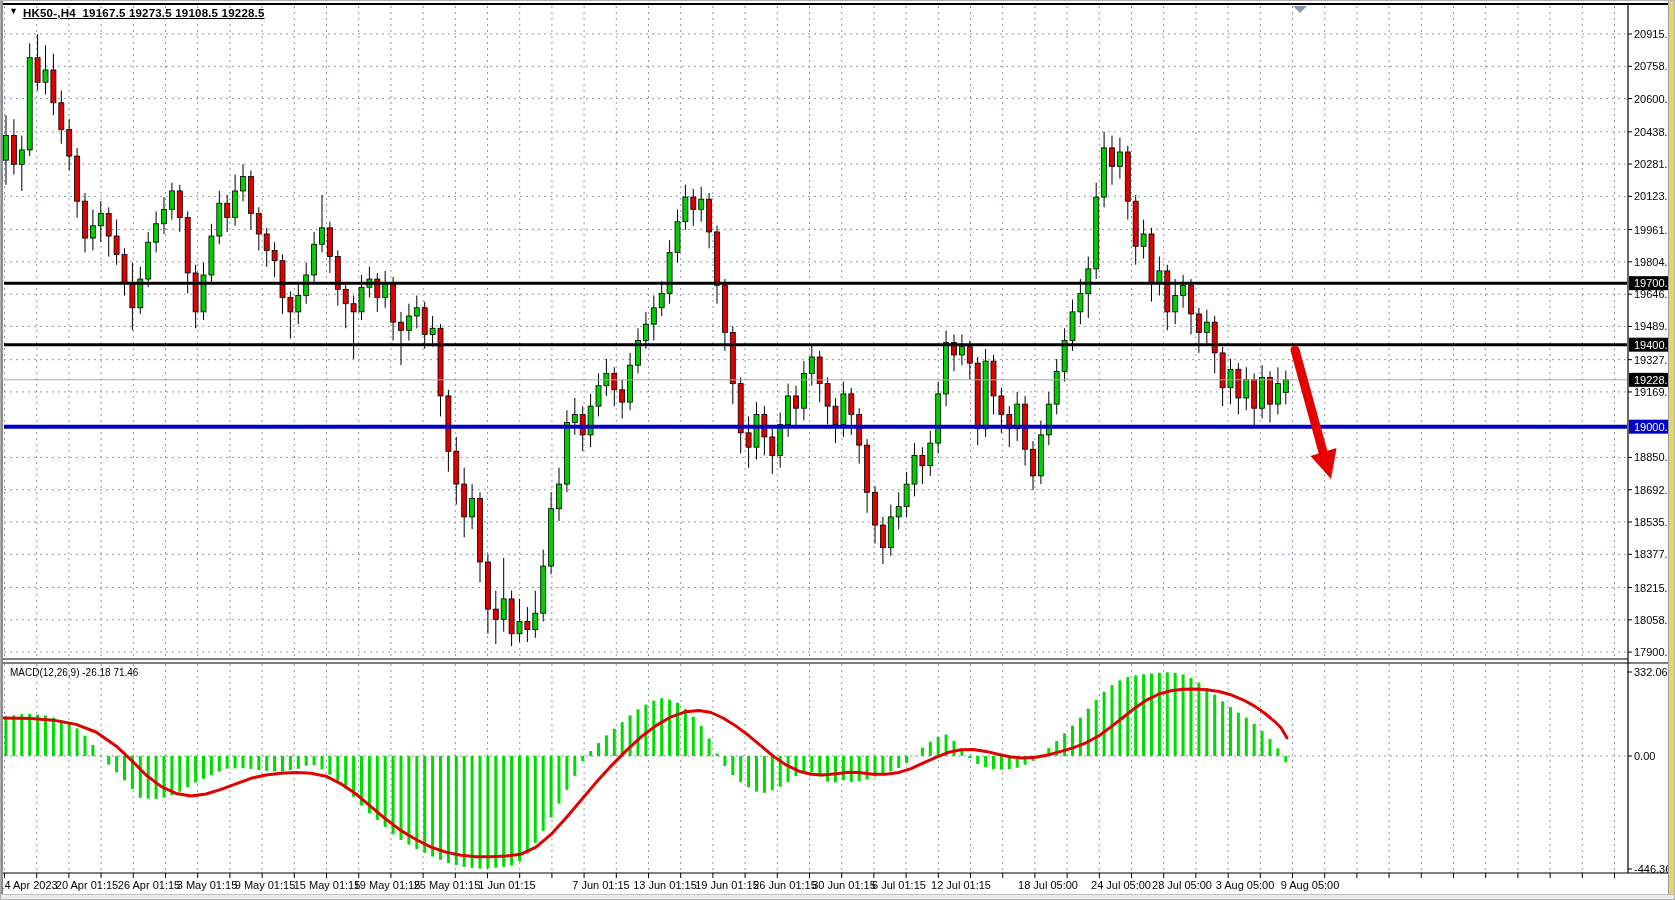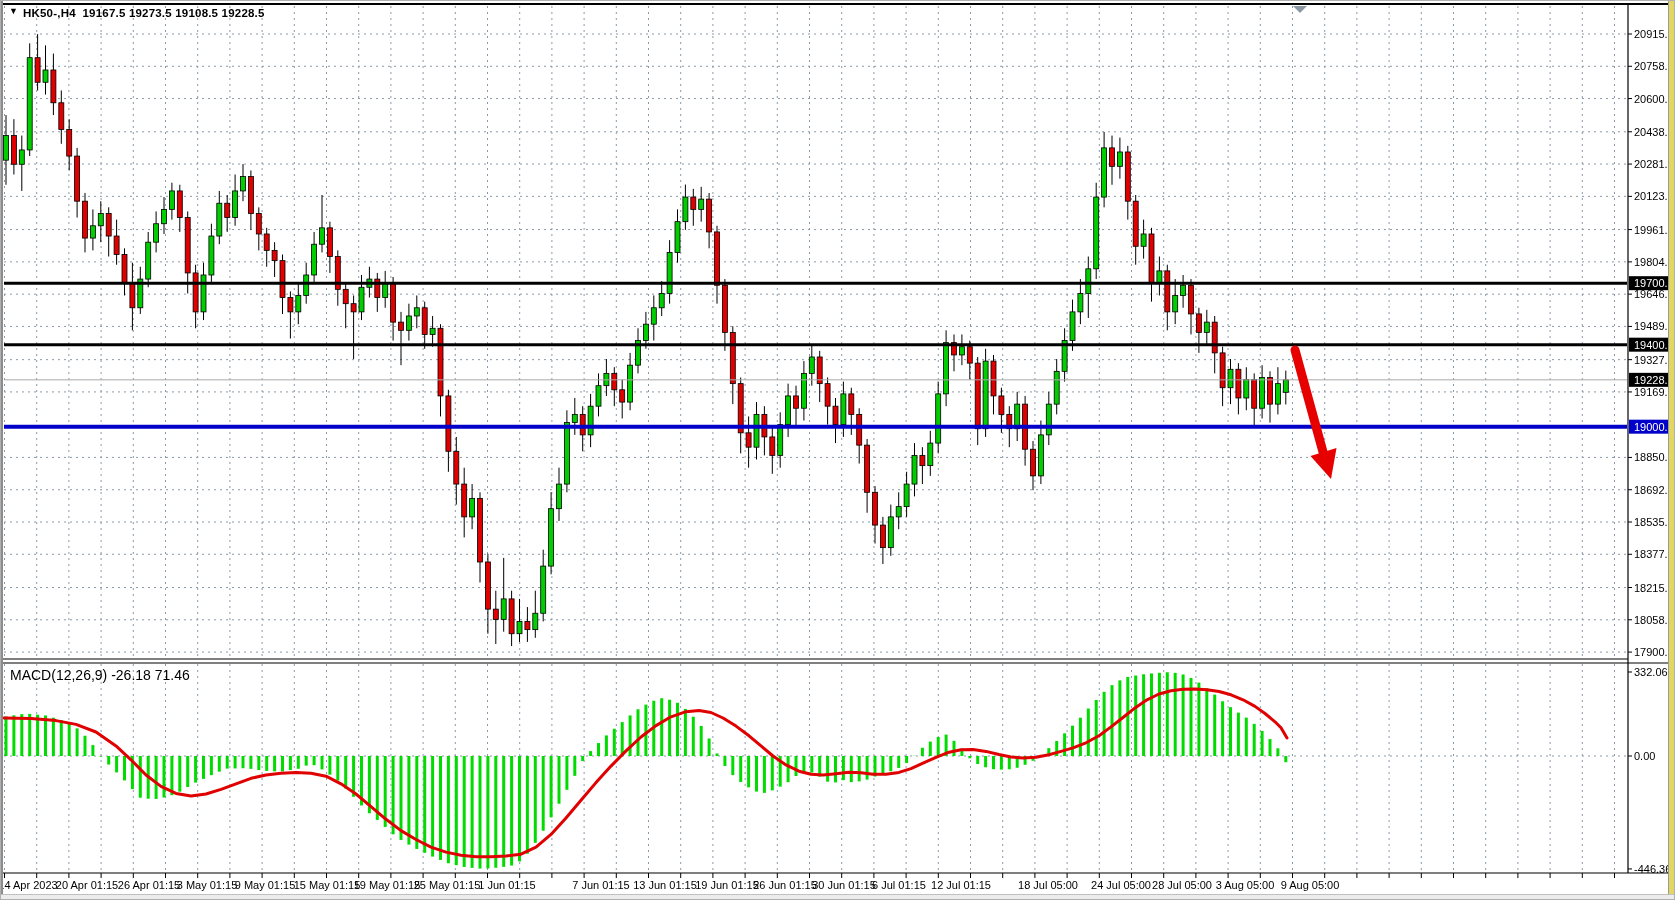--- a/index.html
+++ b/index.html
@@ -2,23 +2,23 @@
 <html><head>
 <meta charset="utf-8">
 <style>
   html,body{margin:0;padding:0;background:#d4d0c8;font-family:"Liberation Sans",sans-serif;}
   #window{position:relative;width:1675px;height:900px;background:#ffffff;overflow:hidden;
           border:1px solid #b0b0b0;box-sizing:border-box;}
   #chrome-top{position:absolute;left:0;top:2px;width:1675px;height:2px;background:#000;}
   #chrome-left{position:absolute;left:0;top:0;width:2px;height:900px;background:#8c8c8c;}
   #chrome-right{position:absolute;right:0;top:0;width:5px;height:900px;background:#e3d763;border-left:1px solid #9a9a9a;}
   #chrome-bottom{position:absolute;left:0;top:893px;width:1675px;height:7px;background:#ececec;border-top:1px solid #c0c0c0;}
-  #chart-title{position:absolute;left:22px;top:6px;font-size:11.5px;font-weight:600;color:#000;letter-spacing:0.2px;white-space:pre;}
+  #chart-title{position:absolute;left:22px;top:6px;font-size:11.5px;font-weight:600;color:#000;letter-spacing:0.2px;white-space:pre;text-decoration:underline;}
   #dropdown-tri{position:absolute;left:8px;top:5px;font-size:9px;color:#000;}
-  #macd-title{position:absolute;left:9px;top:666px;font-size:14px;color:#000;white-space:pre;}
+  #macd-title{position:absolute;left:9px;top:666px;font-size:10px;color:#000;white-space:pre;}
   svg{position:absolute;left:0;top:0;}
   text{font-family:"Liberation Sans",sans-serif;}
 </style>
 </head>
 <body>
 
 <div id="window">
   <svg id="chart-svg" width="1675" height="900">
       <g>
         <line x1="3.5" y1="5" x2="3.5" y2="656" stroke="#8A99A9" stroke-width="1" stroke-dasharray="2,4"></line>

